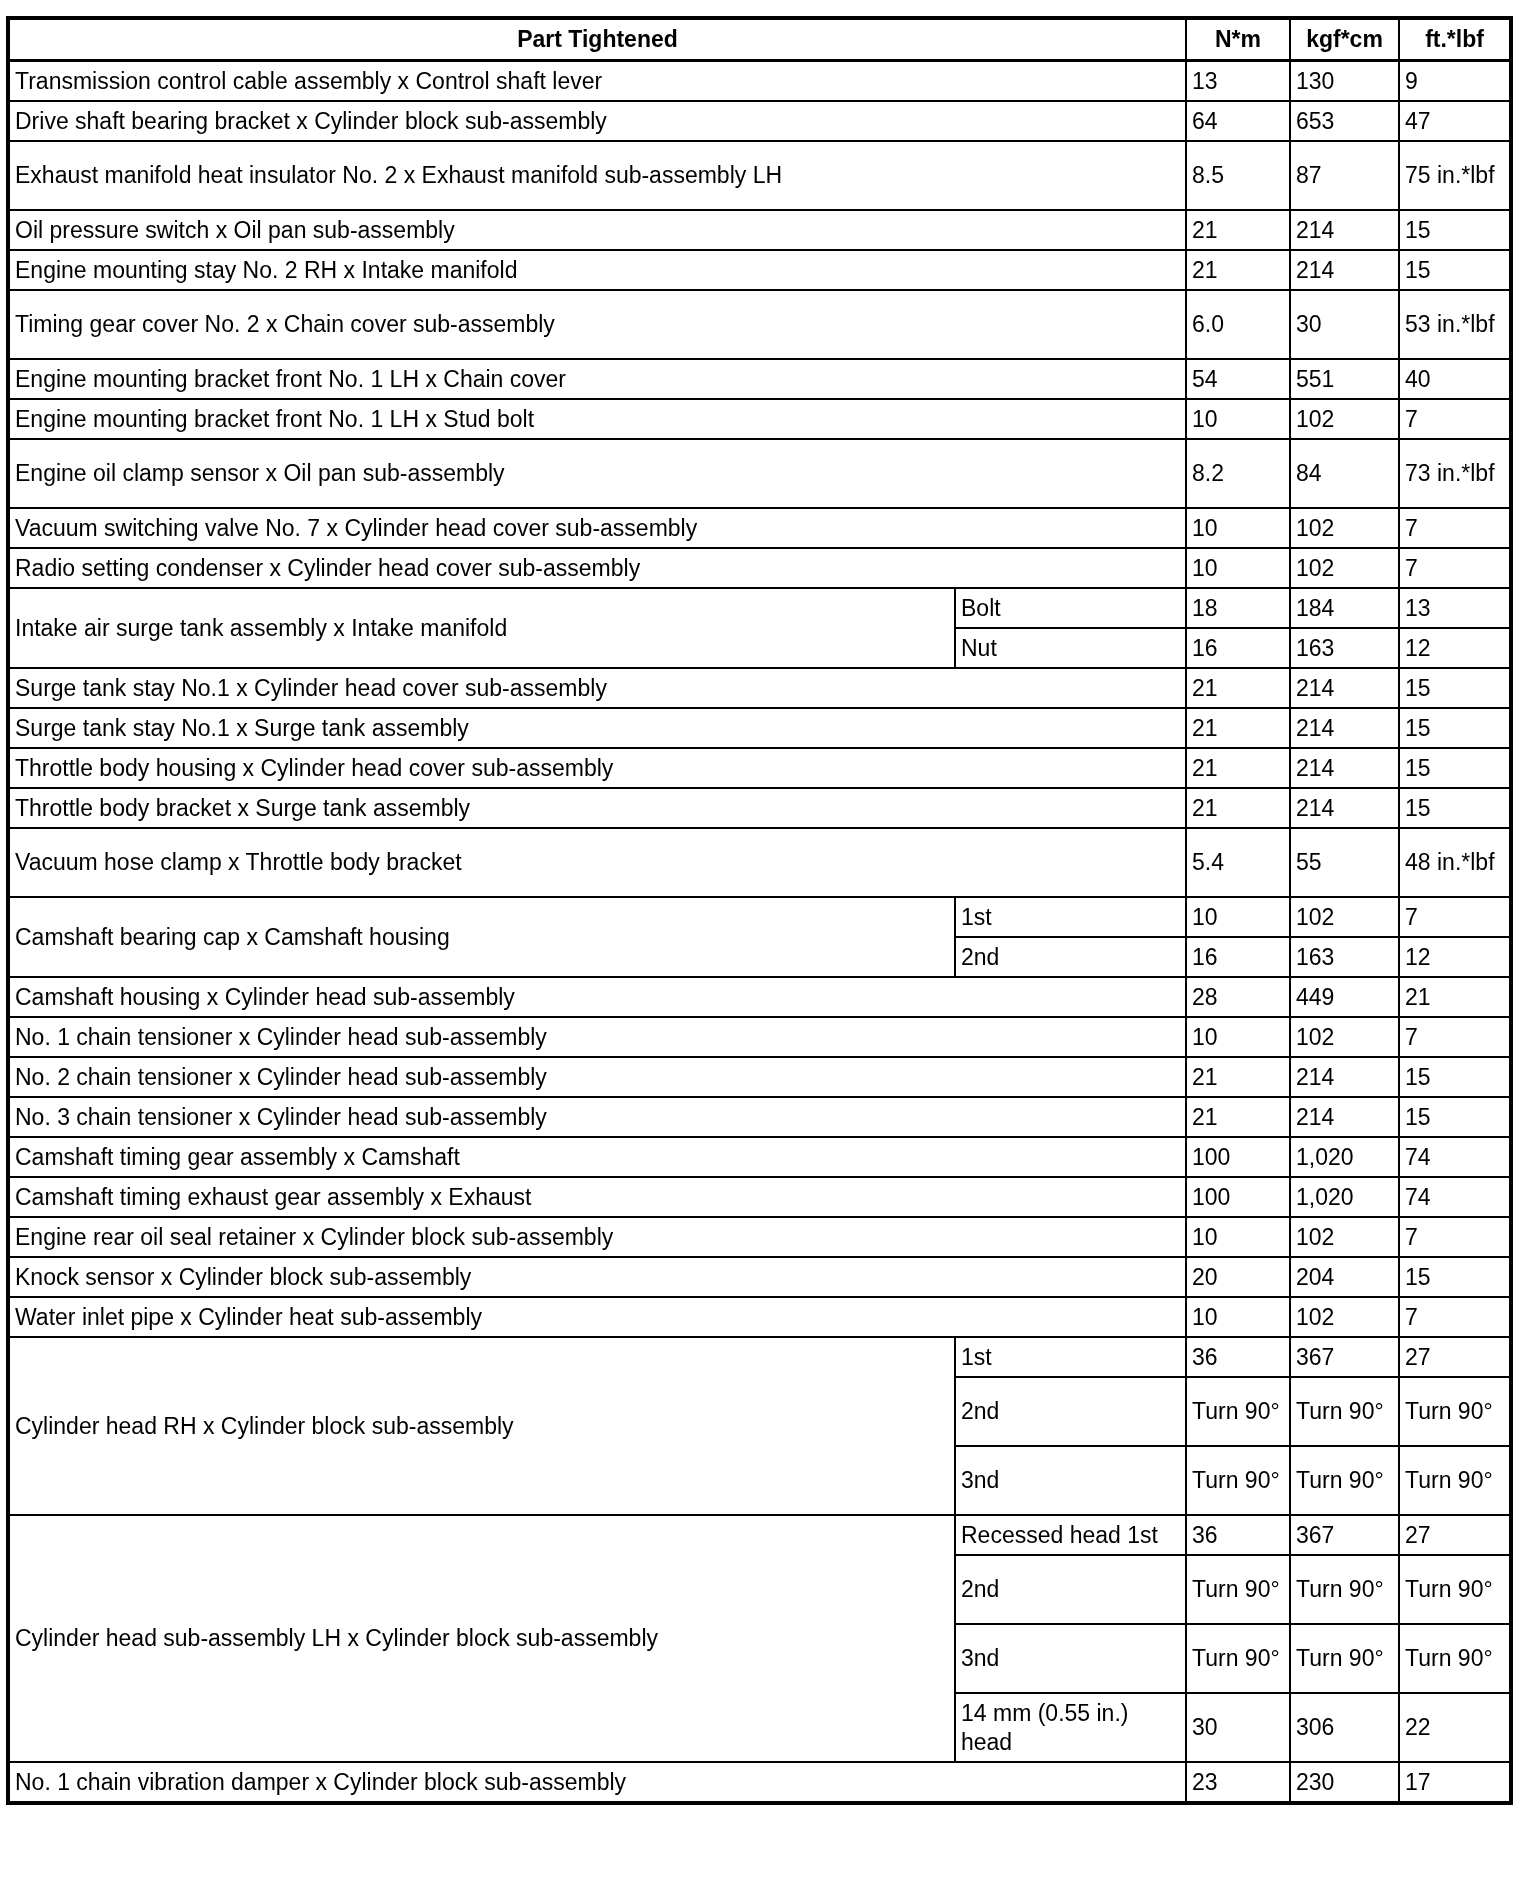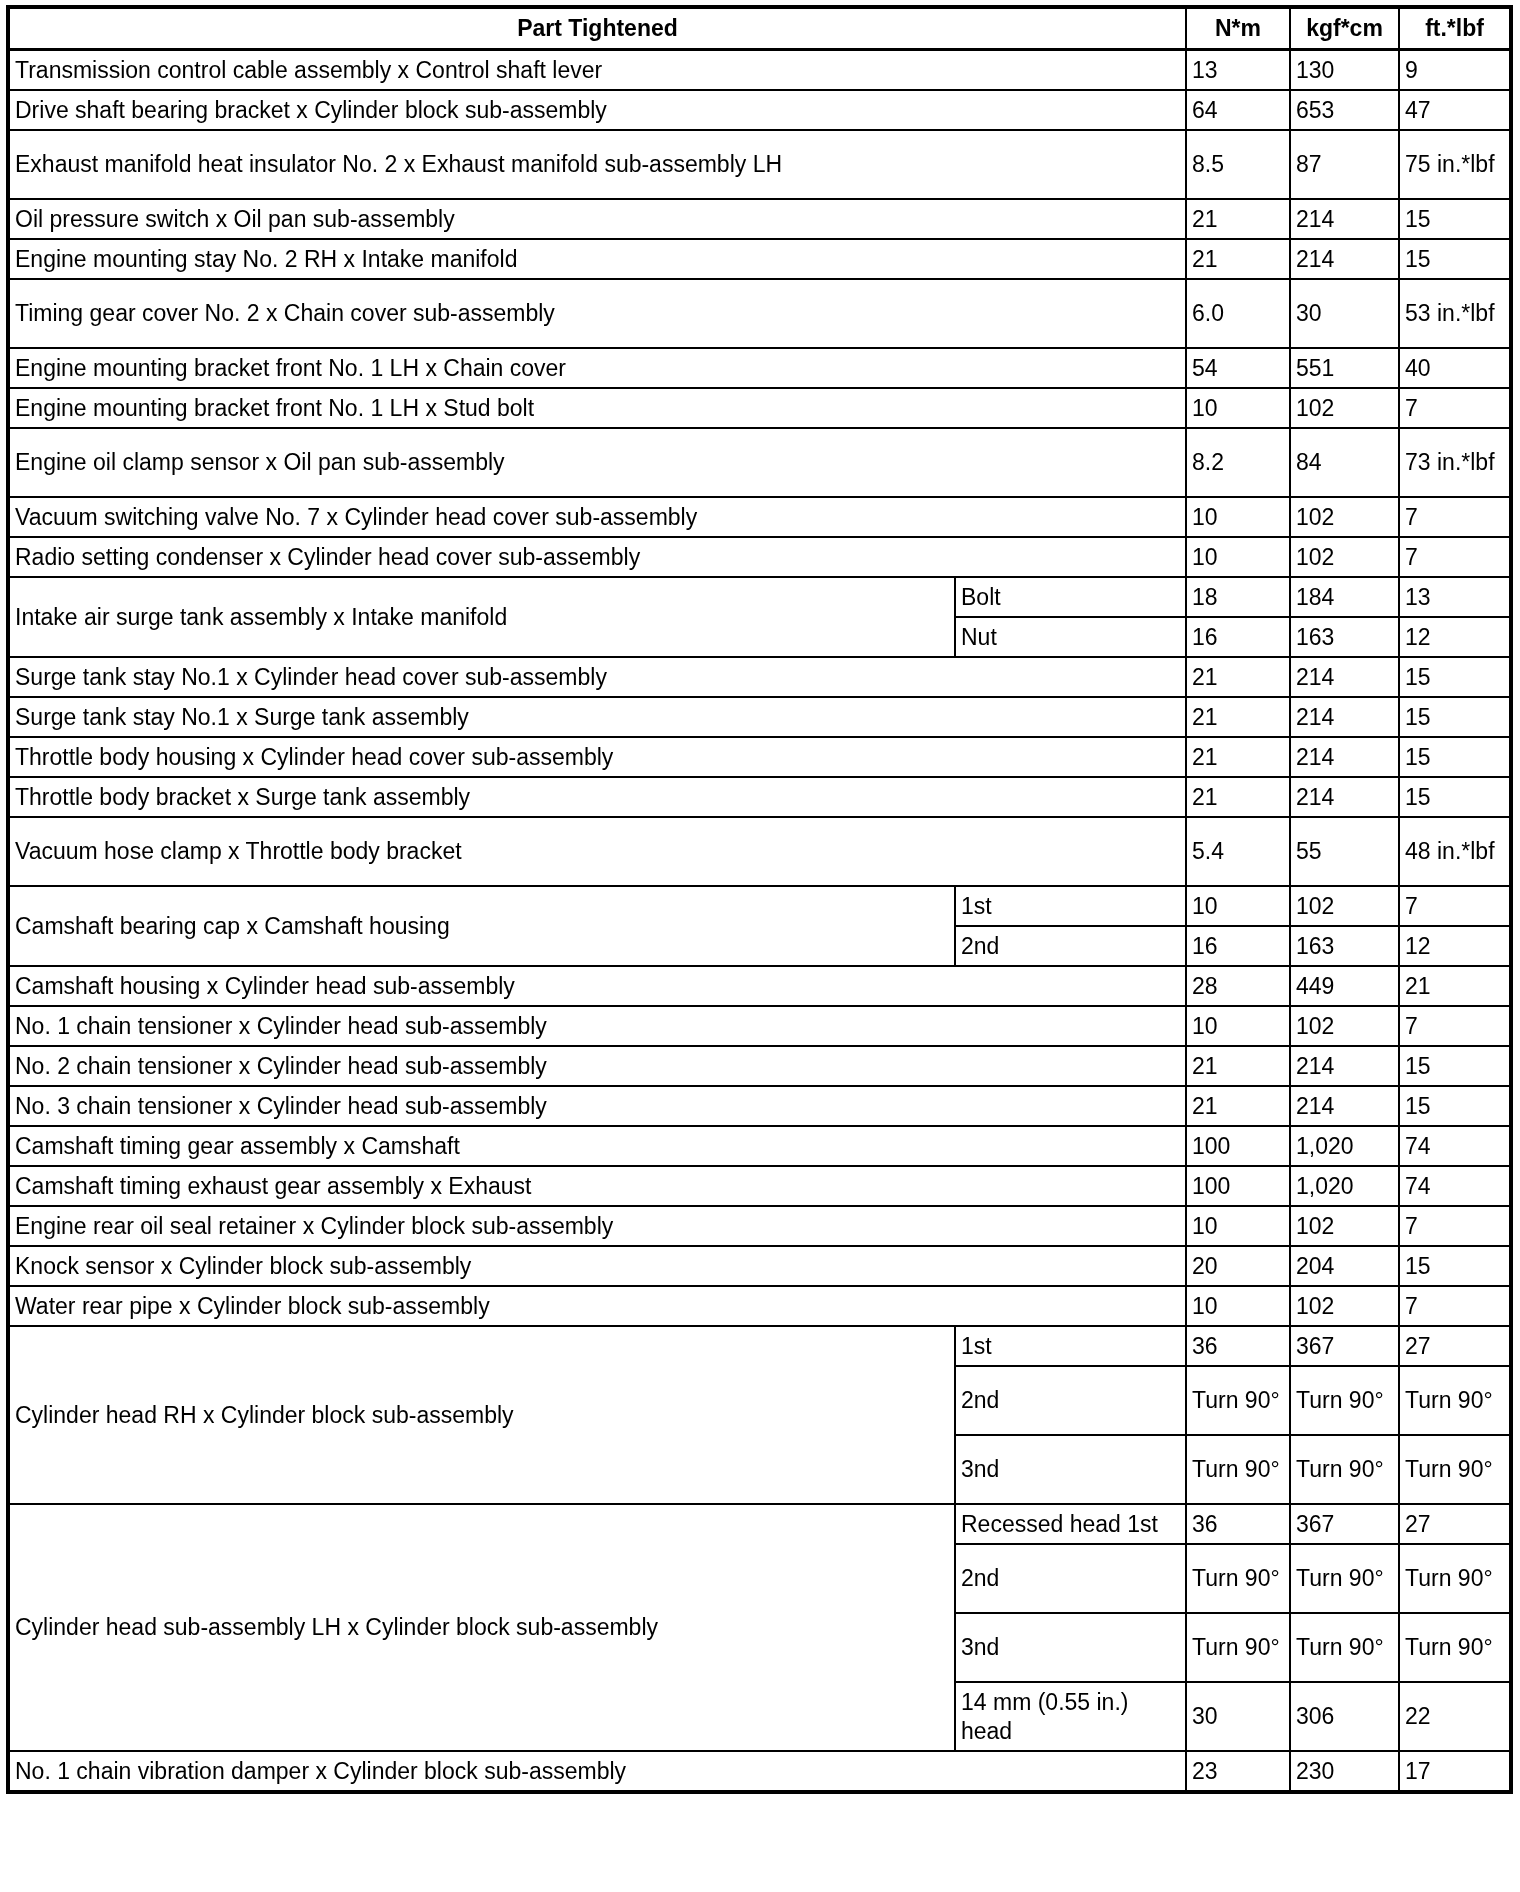--- a/index.html
+++ b/index.html
@@ -1,18 +1,18 @@
 <!DOCTYPE html>
 <html><head>
 <meta charset="utf-8">
 <style>
   html, body { margin: 0; padding: 0; background: #ffffff; }
   body { width: 1520px; height: 1892px; position: relative; overflow: hidden; }
   table.torque {
-    position: absolute; left: 6px; top: 5px;
+    position: absolute; left: 6px; top: 16px;
     width: 1503px;
     border-collapse: collapse;
     table-layout: fixed;
     font-family: "Liberation Sans", "DejaVu Sans", sans-serif;
     font-size: 23px;
     color: #000;
     border: 4px solid #000;
   }
   table.torque col.c-part { width: 947px; }
   table.torque col.c-sub { width: 231px; }
@@ -222,21 +222,21 @@
         <td class="num">102</td>
         <td class="num">7</td>
       </tr>
       <tr class="h1">
         <td colspan="2">Knock sensor x Cylinder block sub-assembly</td>
         <td class="num">20</td>
         <td class="num">204</td>
         <td class="num">15</td>
       </tr>
       <tr class="h1">
-        <td colspan="2">Water rear pipe x Cylinder block sub-assembly</td>
+        <td colspan="2">Water inlet pipe x Cylinder heat sub-assembly</td>
         <td class="num">10</td>
         <td class="num">102</td>
         <td class="num">7</td>
       </tr>
       <tr class="h1">
         <td rowspan="3">Cylinder head RH x Cylinder block sub-assembly</td>
         <td>1st</td>
         <td class="num">36</td>
         <td class="num">367</td>
         <td class="num">27</td>

